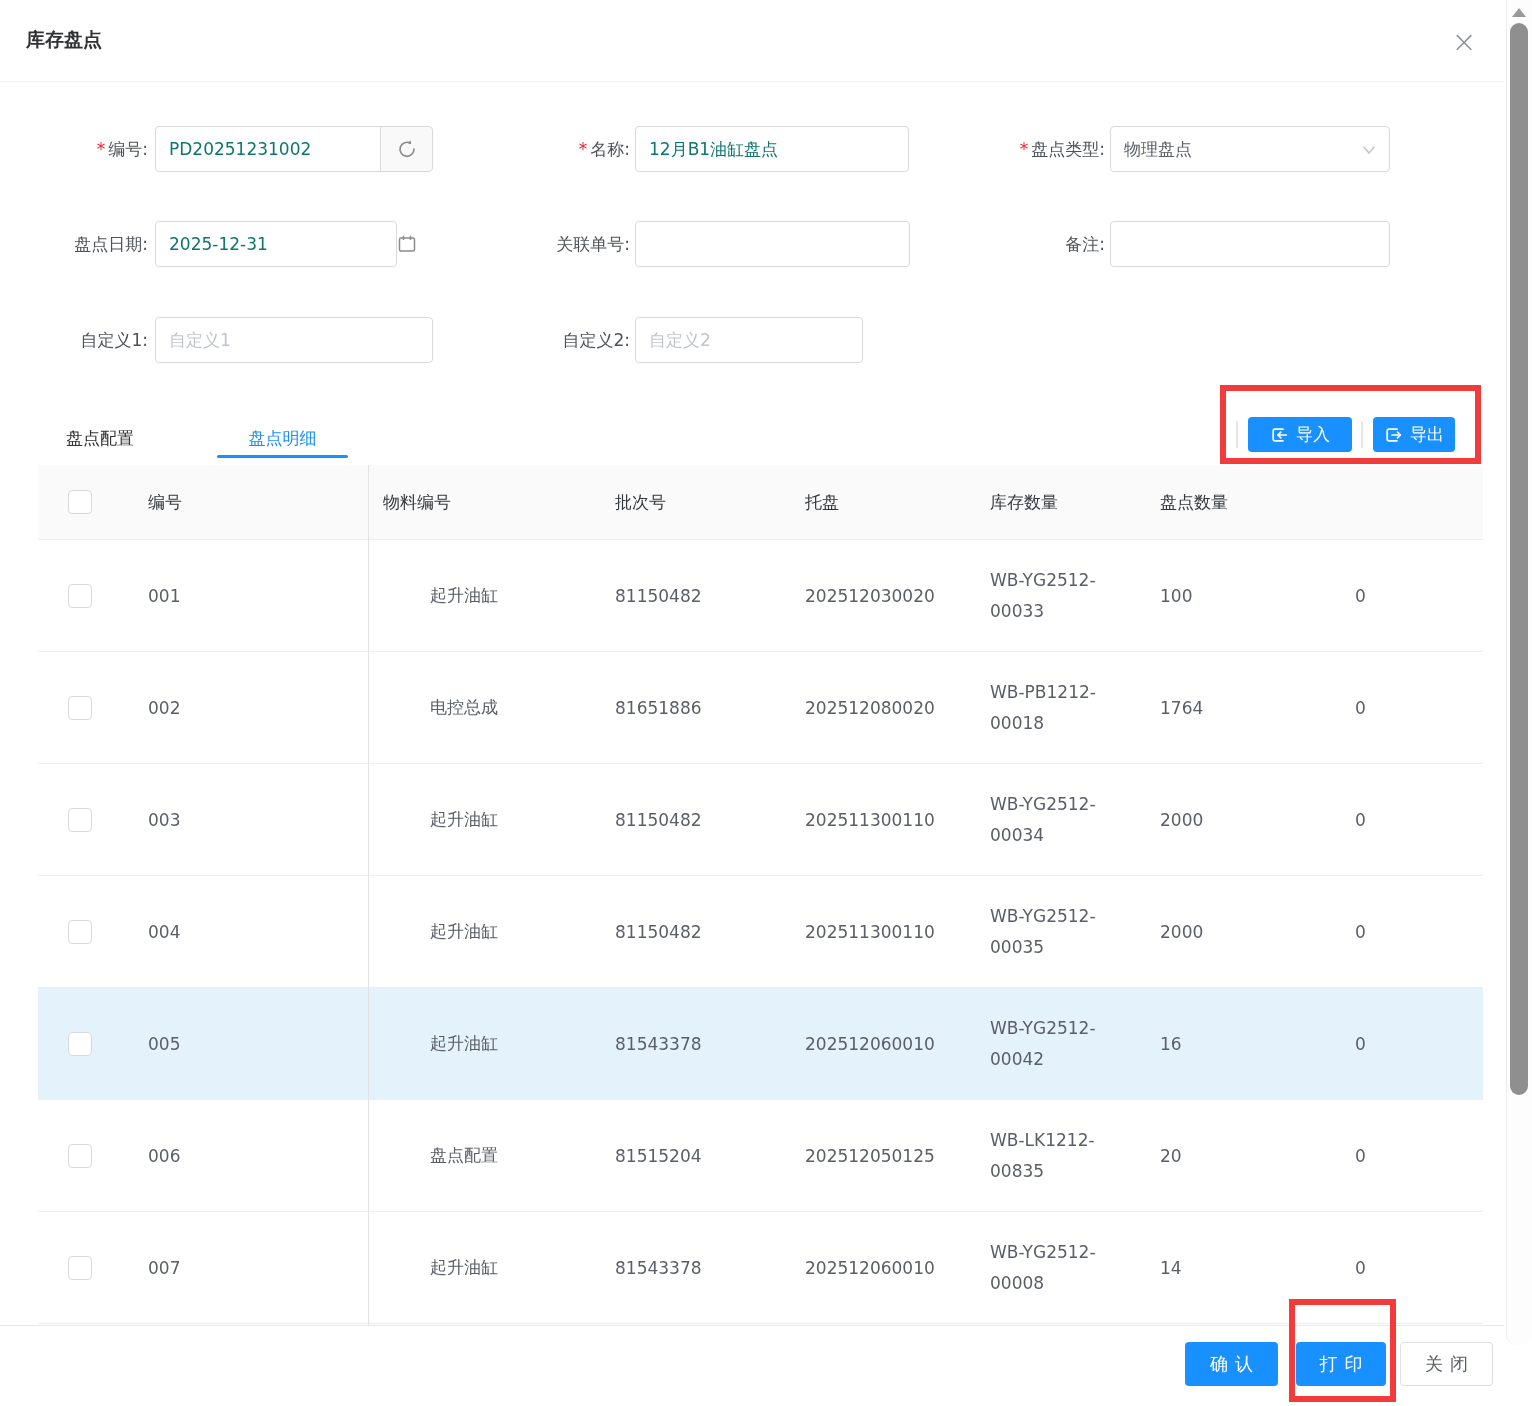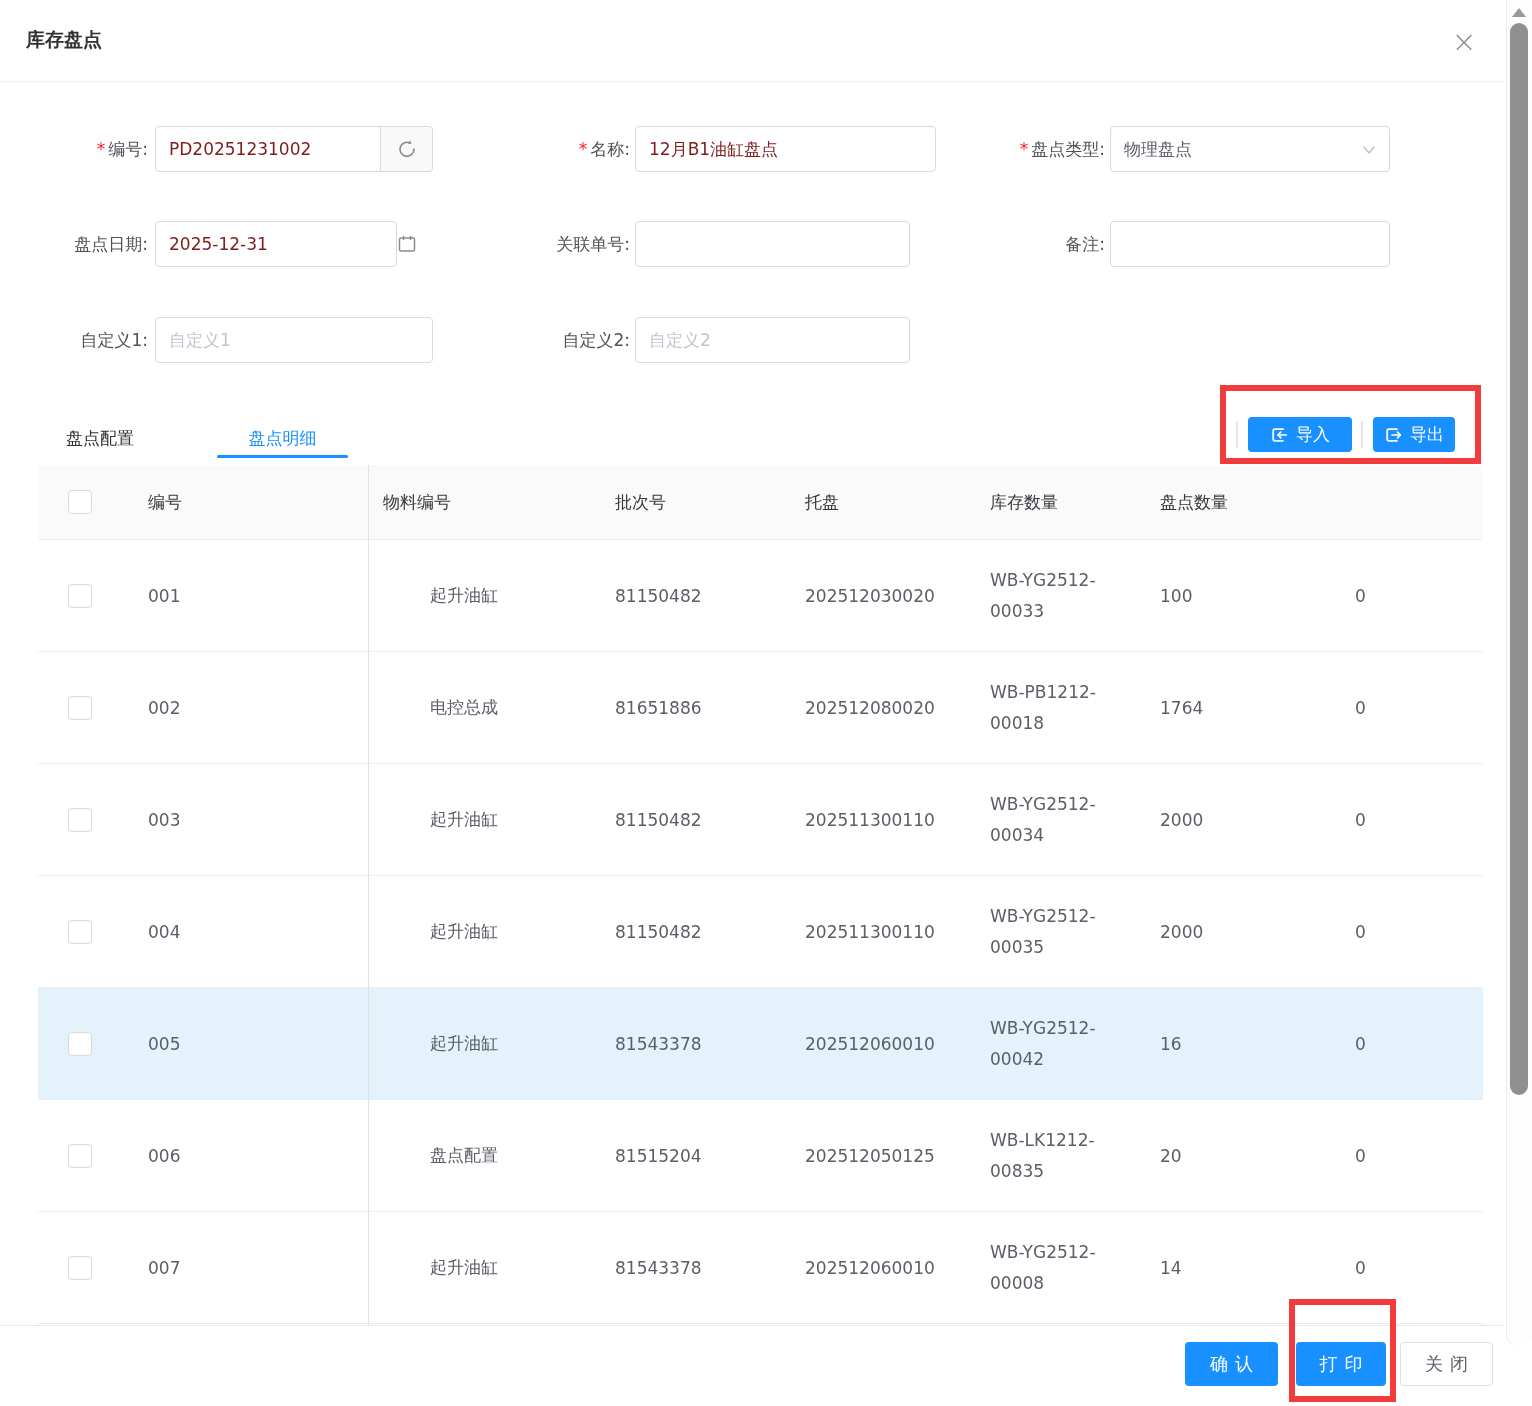--- a/index.html
+++ b/index.html
@@ -9,21 +9,21 @@
   
   .dlg-title{position:absolute;left:26px;top:27px;font-size:19px;font-weight:bold;color:#303133;}
   .dlg-close{position:absolute;left:1444px;top:22px;width:40px;height:40px;line-height:40px;
              text-align:center;font-size:30px;color:#8c9096;cursor:pointer;font-weight:300;}
   .title-divider{position:absolute;left:0;top:81px;width:1504px;height:1px;background:#f0f0f0;}
 
   
   .fld-label{position:absolute;height:46px;line-height:46px;font-size:17px;color:#4f5358;text-align:right;white-space:nowrap;}
   .star{color:#f5222d;margin-right:3px;}
   .ipt{position:absolute;height:46px;border:1px solid #d9d9d9;border-radius:4px;font-size:17px;
-       color:#7f1d1d;padding:0 13px;box-sizing:border-box;background:#fff;outline:none;
+       color:#0f766e;padding:0 13px;box-sizing:border-box;background:#fff;outline:none;
        font-family:inherit;}
   .ipt::placeholder{color:#c0c4cc;}
   .addon{position:absolute;left:380px;top:126px;width:53px;height:46px;border:1px solid #d9d9d9;
          border-radius:0 4px 4px 0;background:#f9f9f9;box-sizing:border-box;display:flex;
          align-items:center;justify-content:center;cursor:pointer;}
   .select{position:absolute;left:1110px;top:126px;width:280px;height:46px;border:1px solid #d9d9d9;
           border-radius:4px;box-sizing:border-box;display:flex;align-items:center;
           padding:0 13px;font-size:17px;color:#5a5e66;cursor:pointer;background:#fff;}
   .select .chev{position:absolute;right:10px;top:13px;}
   .icon-abs{position:absolute;}
@@ -90,21 +90,21 @@
   <div class="addon">
     <svg width="20" height="20" viewBox="0 0 20 20">
       <path d="M 13.5 4.2 A 7 7 0 1 0 17 10" fill="none" stroke="#8c8c8c" stroke-width="1.7" stroke-linecap="round"></path>
       <path d="M 13.5 1.2 L 13.9 4.6 L 10.6 4.4 Z" fill="#8c8c8c"></path>
     </svg>
   </div>
 
   <div class="fld-label" style="left:480px;top:126px;width:150px;">
     <span class="star">*</span><span>名称:</span>
   </div>
-  <input class="ipt" style="left: 635px; top: 126px; width: 301px;" value="12月B1油缸盘点">
+  <input class="ipt" style="left: 635px; top: 126px; width: 274px;" value="12月B1油缸盘点">
 
   <div class="fld-label" style="left:930px;top:126px;width:175px;">
     <span class="star">*</span><span>盘点类型:</span>
   </div>
   <div class="select">
     <span>物理盘点</span>
     <svg class="chev" width="20" height="20" viewBox="0 0 20 20">
       <polyline points="5,7 10,13 15,7" fill="none" stroke="#c0c4cc" stroke-width="1.6" stroke-linejoin="round" stroke-linecap="round"></polyline>
     </svg>
   </div>
@@ -120,21 +120,21 @@
   <div class="fld-label" style="left:480px;top:221px;width:150px;">关联单号:</div>
   <input class="ipt" style="left: 635px; top: 221px; width: 275px;" value="">
 
   <div class="fld-label" style="left:930px;top:221px;width:175px;">备注:</div>
   <input class="ipt" style="left: 1110px; top: 221px; width: 280px;" value="">
 
   <div class="fld-label" style="left:20px;top:317px;width:128px;">自定义1:</div>
   <input class="ipt" style="left: 155px; top: 317px; width: 278px;" placeholder="自定义1">
 
   <div class="fld-label" style="left:480px;top:317px;width:150px;">自定义2:</div>
-  <input class="ipt" style="left: 635px; top: 317px; width: 275px;" placeholder="自定义2">
+  <input class="ipt" style="left: 635px; top: 317px; width: 228px;" placeholder="自定义2">
 
   <div class="tab" style="left:40px;width:120px;">盘点配置</div>
   <div class="tab active" style="left:217px;width:131px;">盘点明细</div>
   <div class="tab-underline"></div>
 
   <div class="tb-sep" style="left:1236px;"></div>
   <div class="btn-blue-sm" style="left:1248px;width:104px;">
     <svg width="18" height="18" viewBox="0 0 18 18">
       <path d="M 13 3.2 H 5 a 1.8 1.8 0 0 0 -1.8 1.8 v 8 a 1.8 1.8 0 0 0 1.8 1.8 h 8" fill="none" stroke="#fff" stroke-width="1.7" stroke-linecap="round"></path>
       <line x1="16.3" y1="9" x2="8" y2="9" stroke="#fff" stroke-width="1.7" stroke-linecap="round"></line>

